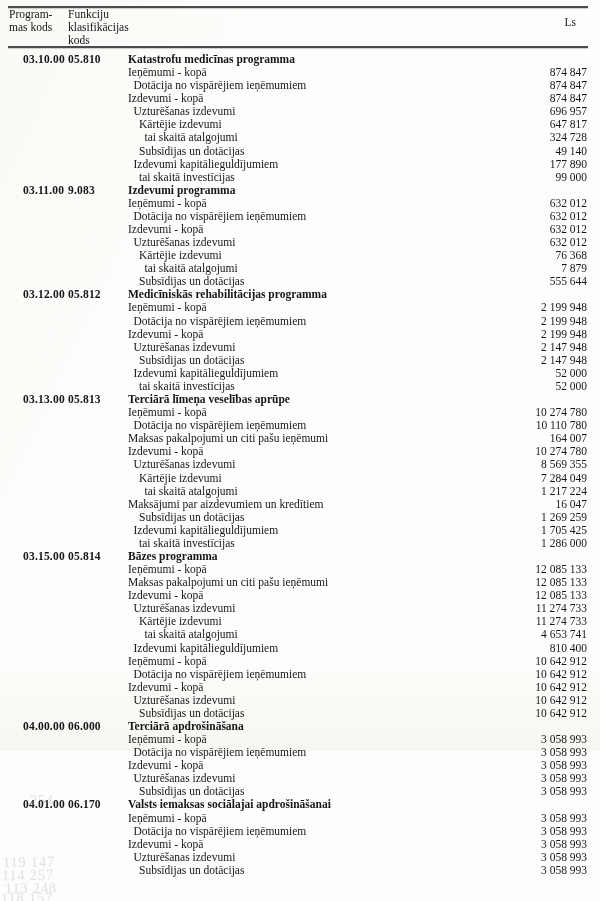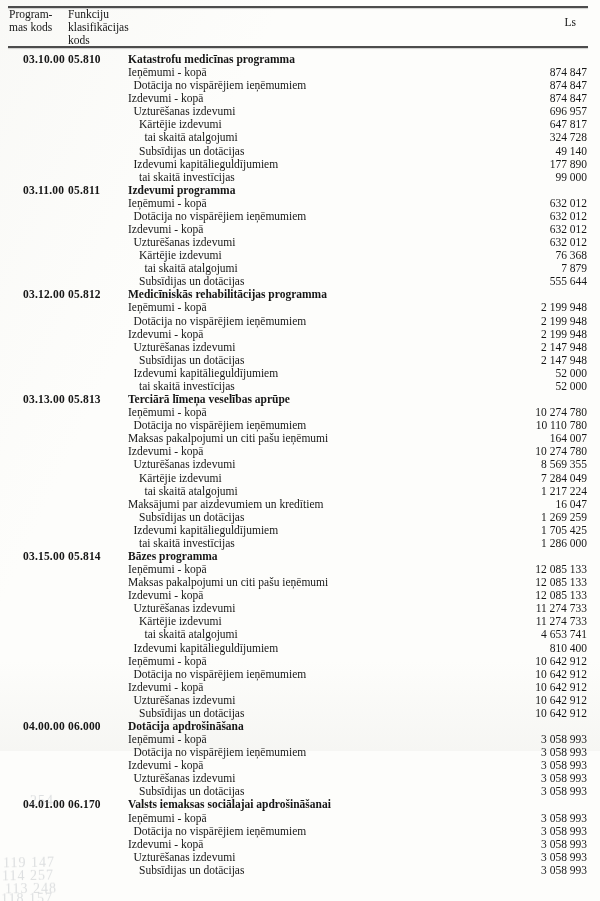--- a/index.html
+++ b/index.html
@@ -91,21 +91,21 @@
       <div class="row">
     <span class="label" style="left: 133.5px;">Izdevumi kapitālieguldījumiem</span>
     <span class="value">177 890</span>
   </div>
       <div class="row">
     <span class="label" style="left: 139px;">tai skaitā investīcijas</span>
     <span class="value">99 000</span>
   </div>
       <div class="row">
     <span class="pcode">03.11.00</span>
-    <span class="fcode">05.811</span>
+    <span class="fcode">9.083</span>
     <span class="stitle">Izdevumi programma</span>
   </div>
       <div class="row">
     <span class="label" style="left: 128px;">Ieņēmumi - kopā</span>
     <span class="value">632 012</span>
   </div>
       <div class="row">
     <span class="label" style="left: 133.5px;">Dotācija no vispārējiem ieņēmumiem</span>
     <span class="value">632 012</span>
   </div>
@@ -260,21 +260,21 @@
     <span class="label" style="left: 133.5px;">Uzturēšanas izdevumi</span>
     <span class="value">10 642 912</span>
   </div>
       <div class="row">
     <span class="label" style="left: 139px;">Subsīdijas un dotācijas</span>
     <span class="value">10 642 912</span>
   </div>
       <div class="row">
     <span class="pcode">04.00.00</span>
     <span class="fcode">06.000</span>
-    <span class="stitle">Dotācija apdrošināšana</span>
+    <span class="stitle">Terciārā apdrošināšana</span>
   </div>
       <div class="row">
     <span class="label" style="left: 128px;">Ieņēmumi - kopā</span>
     <span class="value">3 058 993</span>
   </div>
       <div class="row">
     <span class="label" style="left: 133.5px;">Dotācija no vispārējiem ieņēmumiem</span>
     <span class="value">3 058 993</span>
   </div>
       <div class="row">

